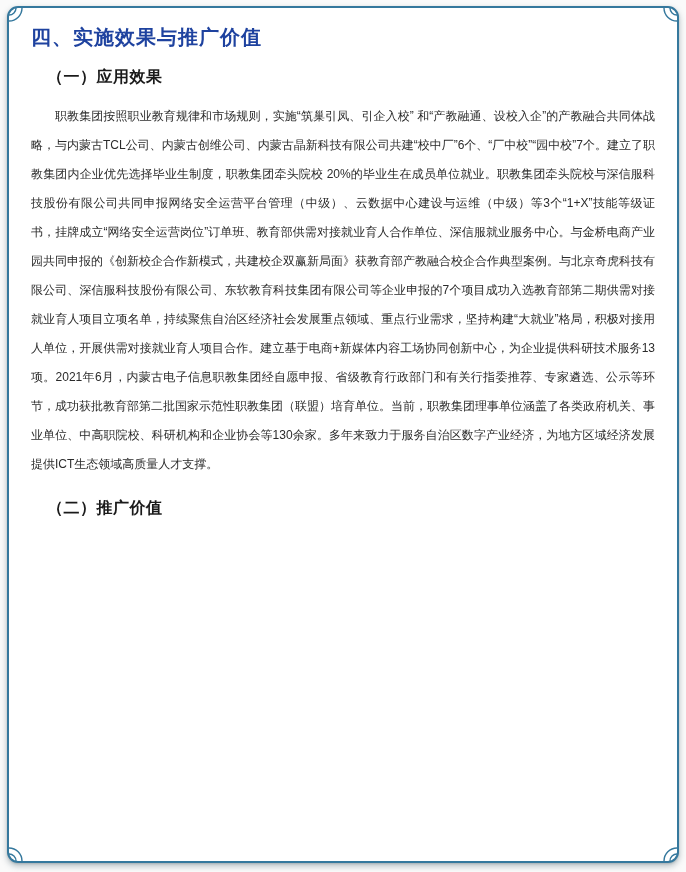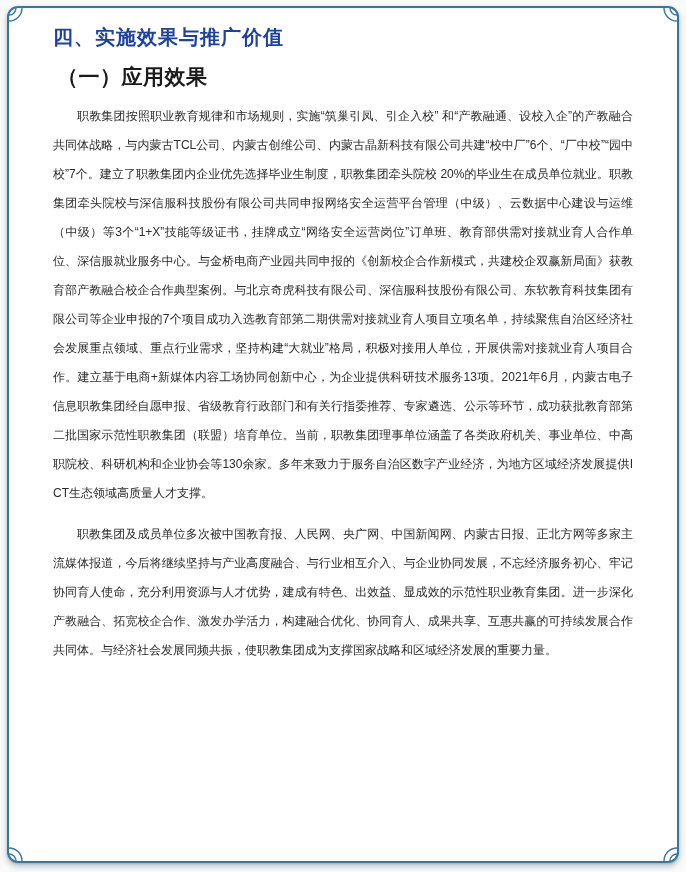--- a/index.html
+++ b/index.html
@@ -11,21 +11,21 @@
   html,body{margin:0;padding:0;width:686px;height:872px;overflow:hidden;
     background:#fafafa;
     font-family:"Liberation Sans","DejaVu Sans",sans-serif;}
   .card{
     position:absolute;
     top:6px;left:7px;right:7px;bottom:9px;
     background:#ffffff;
     border:2px solid var(--border-color);
     border-radius:11px;
     box-shadow:0 3px 6px rgba(95,115,125,.45), 0 1px 2px rgba(95,115,125,.25);
-    padding:0 44px;
+    padding:0 22px;
   }
   .corner{
     position:absolute;
     width:24px;height:24px;
     color:var(--border-color);
     pointer-events:none;
   }
   .corner svg{display:block;width:100%;height:100%;}
   .tl{top:-1px;left:-1px;}
   .tr{top:-1px;right:-1px;transform:scaleX(-1);}
@@ -33,25 +33,25 @@
   .br{bottom:-1px;right:-1px;transform:scale(-1,-1);}
   h1.doc-title{
     margin:14px 0 0;
     font-size:20px;
     line-height:30px;
     font-weight:bold;
     color:var(--title-color);
     letter-spacing:1px;
   }
   h2.sec-heading{
-    font-size:21px;
+    font-size:16px;
     line-height:26px;
     font-weight:bold;
     color:#1a1a1a;
-    margin:12px 4px 0;
+    margin:12px 16px 0;
     letter-spacing:.5px;
   }
   h2.sec-heading.second{margin-top:16px;}
   p.body-para{
     font-size:12px;
     line-height:29px;
     color:var(--text-color);
     margin:12px 0 0;
     text-align:justify;
     text-indent:2em;
@@ -87,16 +87,16 @@
       <path d="M8 1 A 7 7 0 0 1 1 8"></path>
     </svg>
   </span>
 
   <h1 class="doc-title">四、实施效果与推广价值</h1>
 
   <h2 class="sec-heading">（一）应用效果</h2>
 
   <p class="body-para">职教集团按照职业教育规律和市场规则，实施“筑巢引凤、引企入校” 和“产教融通、设校入企”的产教融合共同体战略，与内蒙古TCL公司、内蒙古创维公司、内蒙古晶新科技有限公司共建“校中厂”6个、“厂中校”“园中校”7个。建立了职教集团内企业优先选择毕业生制度，职教集团牵头院校 20%的毕业生在成员单位就业。职教集团牵头院校与深信服科技股份有限公司共同申报网络安全运营平台管理（中级）、云数据中心建设与运维（中级）等3个“1+X”技能等级证书，挂牌成立“网络安全运营岗位”订单班、教育部供需对接就业育人合作单位、深信服就业服务中心。与金桥电商产业园共同申报的《创新校企合作新模式，共建校企双赢新局面》获教育部产教融合校企合作典型案例。与北京奇虎科技有限公司、深信服科技股份有限公司、东软教育科技集团有限公司等企业申报的7个项目成功入选教育部第二期供需对接就业育人项目立项名单，持续聚焦自治区经济社会发展重点领域、重点行业需求，坚持构建“大就业”格局，积极对接用人单位，开展供需对接就业育人项目合作。建立基于电商+新媒体内容工场协同创新中心，为企业提供科研技术服务13项。2021年6月，内蒙古电子信息职教集团经自愿申报、省级教育行政部门和有关行指委推荐、专家遴选、公示等环节，成功获批教育部第二批国家示范性职教集团（联盟）培育单位。当前，职教集团理事单位涵盖了各类政府机关、事业单位、中高职院校、科研机构和企业协会等130余家。多年来致力于服务自治区数字产业经济，为地方区域经济发展提供ICT生态领域高质量人才支撑。</p>
 
+  <h2 class="sec-heading second">（二）推广价值</h2>
 
-  <p class="body-para">职教集团及成员单位多次被中国教育报、人民网、央广网、中国新闻网、内蒙古日报、正北方网等多家主流媒体报道，今后将继续坚持与产业高度融合、与行业相互介入、与企业协同发展，不忘经济服务初心、牢记协同育人使命，充分利用资源与人才优势，建成有特色、出效益、显成效的示范性职业教育集团。进一步深化产教融合、拓宽校企合作、激发办学活力，构建融合优化、协同育人、成果共享、互惠共赢的可持续发展合作共同体。与经济社会发展同频共振，使职教集团成为支撑国家战略和区域经济发展的重要力量。</p>
 
 </div>
 
 </body></html>

